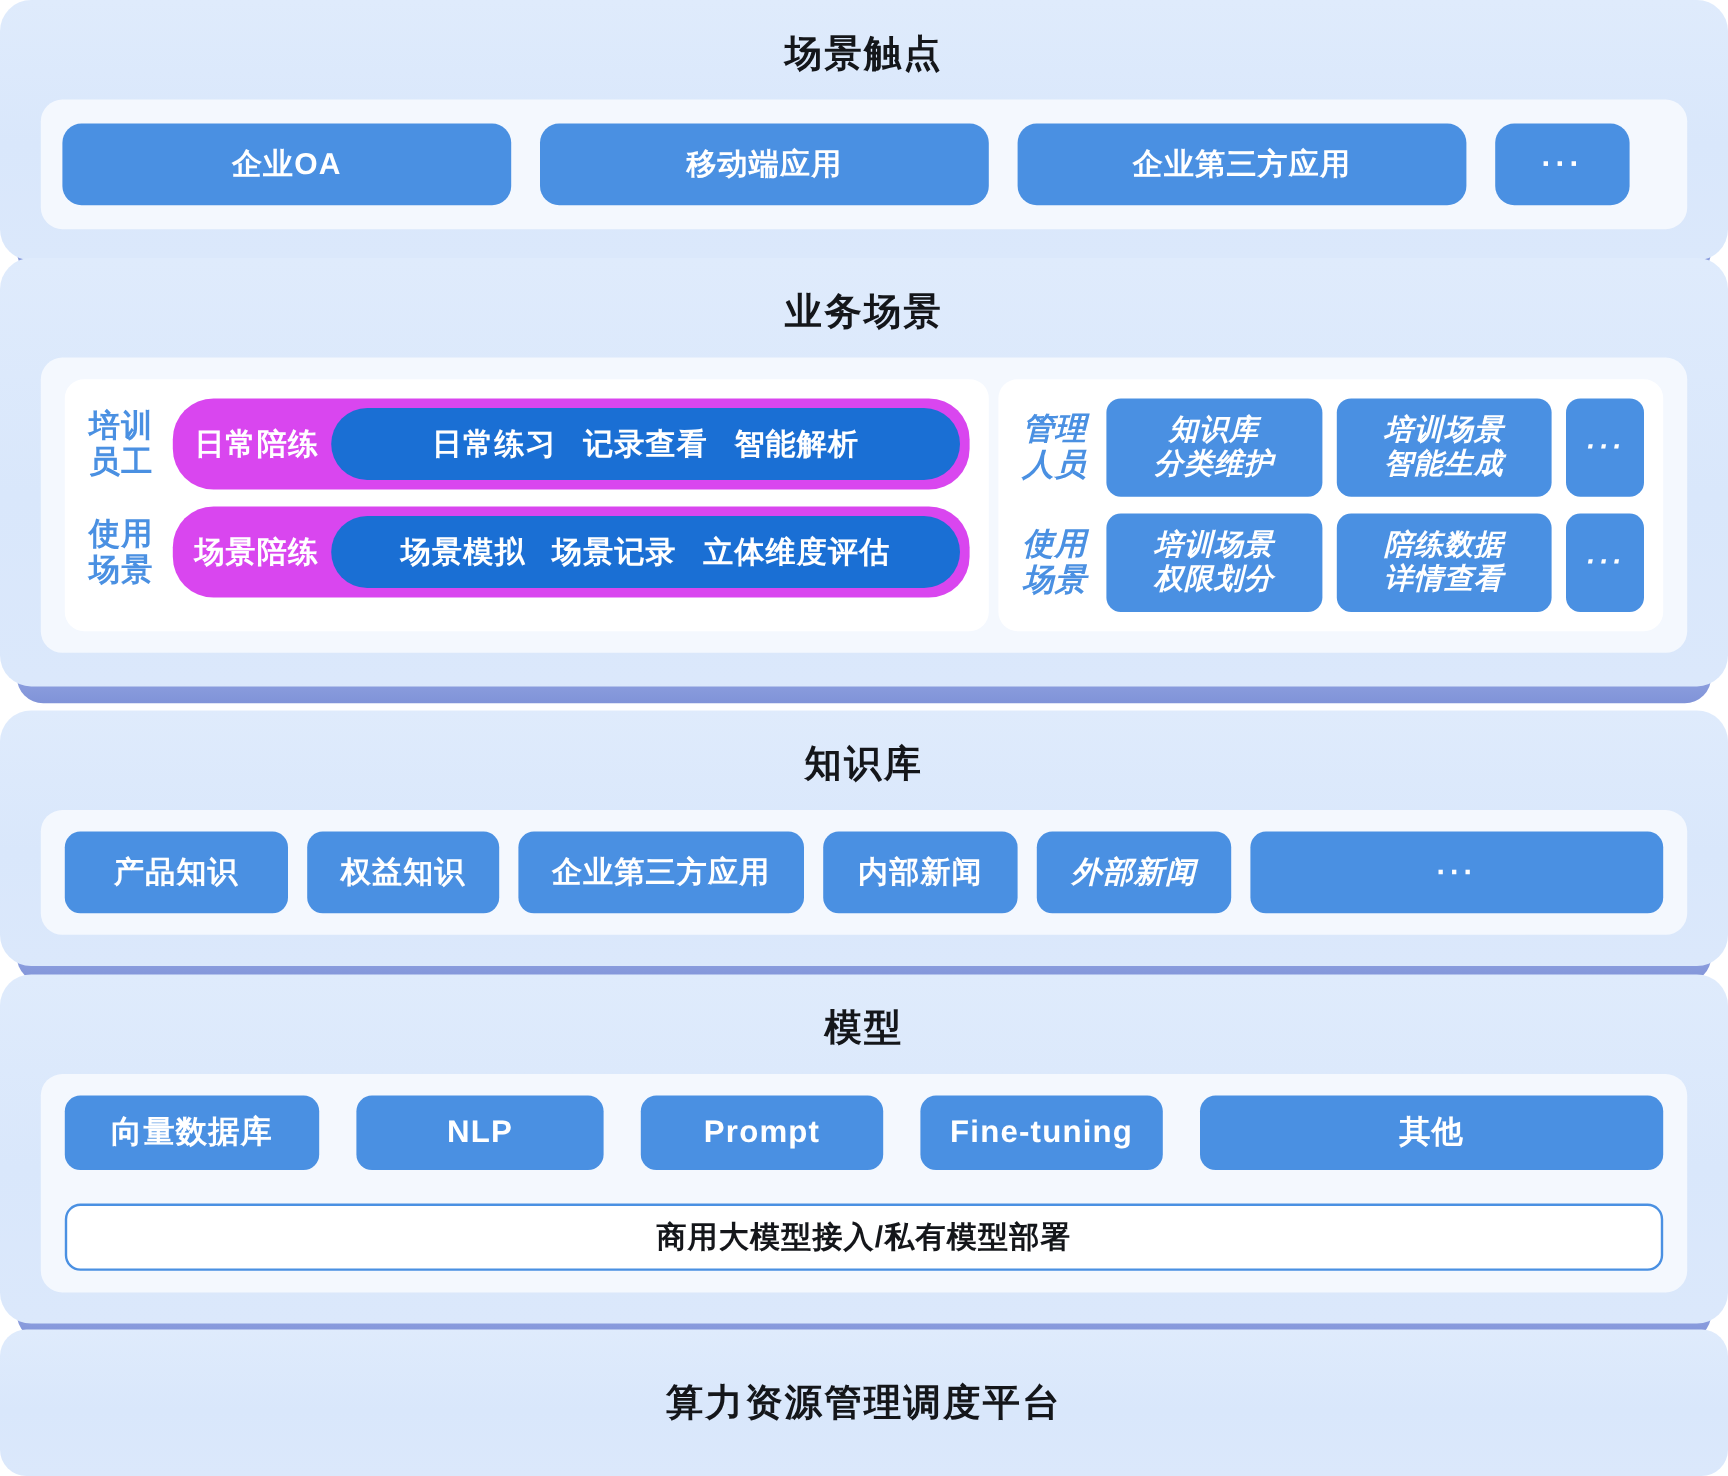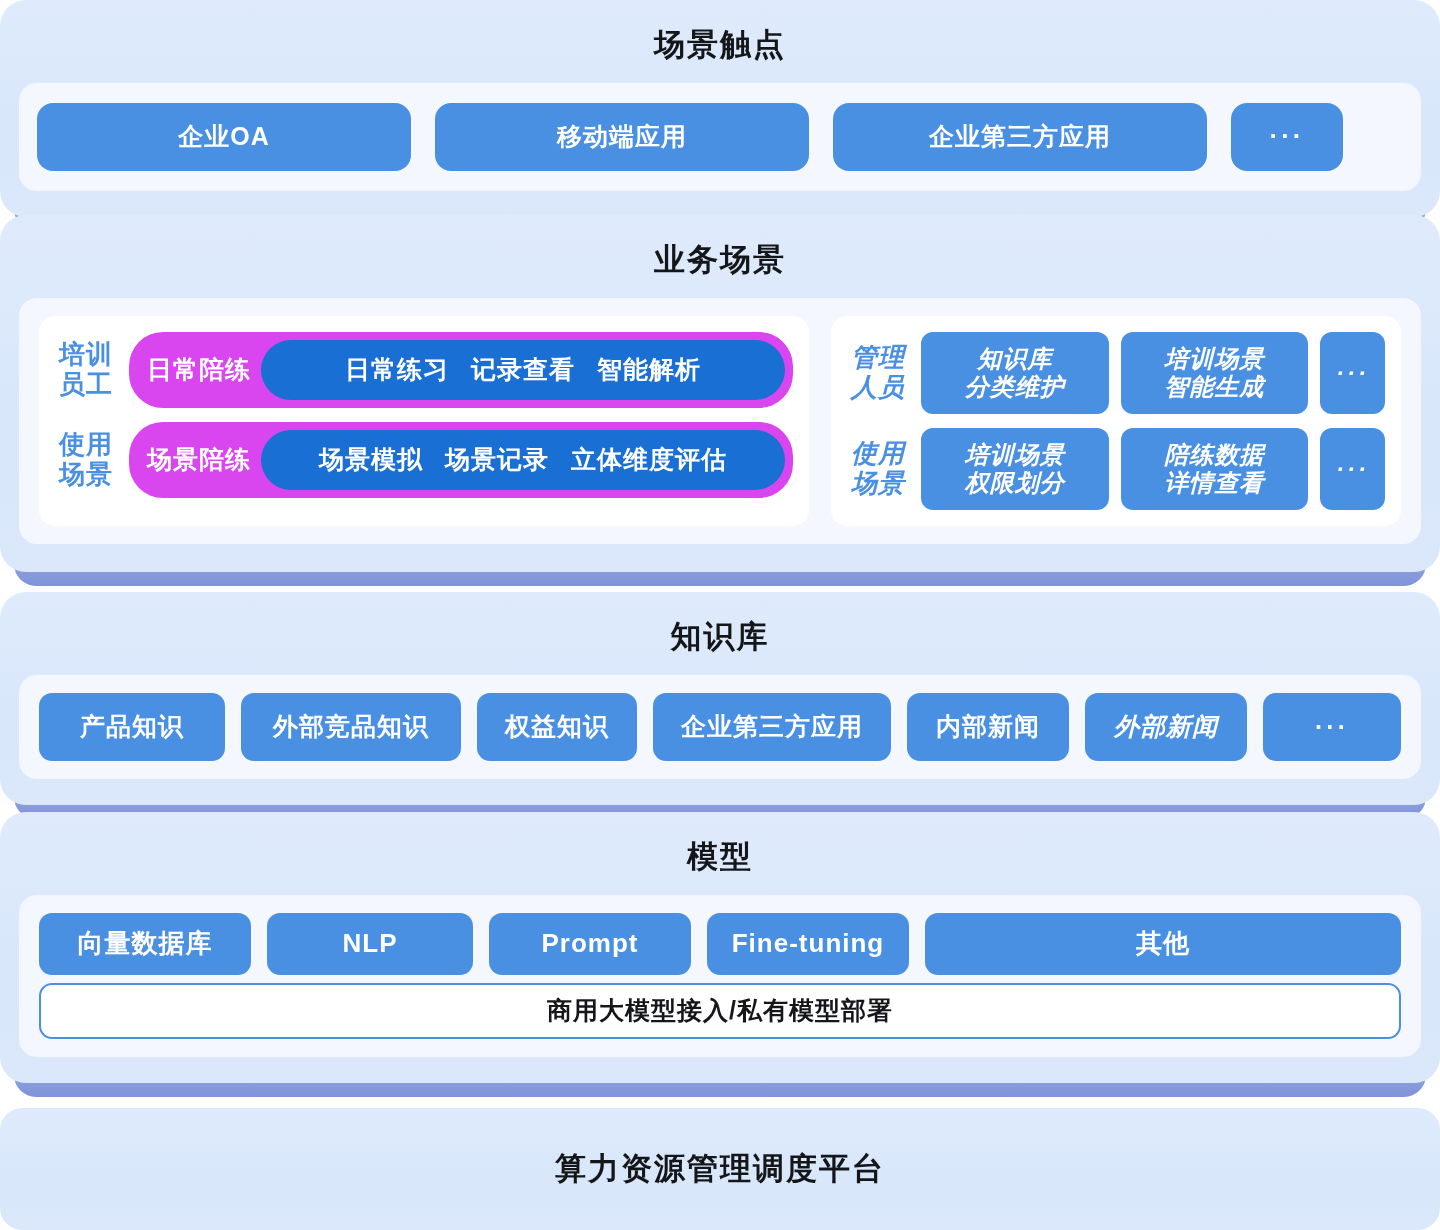--- a/index.html
+++ b/index.html
@@ -34,21 +34,21 @@
     border-radius: 0 0 22px 22px;
     background: linear-gradient(180deg, #b9c6ef 0%, #8a9cdd 55%, #8093d8 100%);
     z-index: 0;
   }
   .layer-face {
     position: relative;
     z-index: 1;
     width: 1440px;
     border-radius: 26px;
     background: linear-gradient(180deg, #dfebfc 0%, #d9e7fb 55%, #dbe8fb 100%);
-    padding: 14px 19px 26px;
+    padding: 14px 34px 26px;
   }
 
   .layer-title {
     text-align: center;
     font-size: 31px;
     font-weight: bold;
     color: #14161a;
     letter-spacing: 2px;
     line-height: 1.5;
     padding: 8px 0 14px;
@@ -91,21 +91,21 @@
   #touchpoint-row { gap: 24px; }
   #touchpoint-row .pill { height: 68px; border-radius: 16px; }
   .tp-0 { width: 374px; }
   .tp-1 { width: 374px; }
   .tp-2 { width: 374px; }
   .tp-3 { width: 112px; }
 
   
   #layer-business { top: 215px; }
   #layer-business .layer-face { padding-bottom: 28px; }
-  #business-row { gap: 22px; }
+  #business-row { gap: 8px; }
 
   .biz-card {
     background: #ffffff;
     border-radius: 16px;
     padding: 16px 16px;
     display: flex;
     flex-direction: column;
     gap: 14px;
   }
   .biz-card.left { flex: 0 0 770px; }
@@ -185,21 +185,21 @@
   .kb-0 { flex: 0 0 186px; }
   .kb-1 { flex: 0 0 220px; }
   .kb-2 { flex: 0 0 160px; }
   .kb-3 { flex: 0 0 238px; }
   .kb-4 { flex: 0 0 162px; }
   .kb-5 { flex: 0 0 162px; font-style: italic; }
   .kb-6 { flex: 1 1 auto; }
 
   
   #layer-model { top: 812px; }
-  #model-row { gap: 16px; margin-bottom: 8px; }
+  #model-row { gap: 31px; margin-bottom: 28px; }
   #model-row .pill { height: 62px; font-size: 26px; }
   .md-0 { flex: 0 0 212px; }
   .md-1 { flex: 0 0 206px; }
   .md-2 { flex: 0 0 202px; }
   .md-3 { flex: 0 0 202px; }
   .md-4 { flex: 0 0 202px; }
   .md-5 { flex: 1 1 auto; }
 
   #model-deploy {
     height: 56px;
@@ -322,21 +322,20 @@
     </div>
   </div>
 
   <div class="layer" id="layer-knowledge">
     <div class="layer-base"></div>
     <div class="layer-face">
       <div class="layer-title">知识库</div>
       <div class="inner">
         <div class="row" id="knowledge-row">
           <div class="pill kb-0">产品知识</div>
-          <div class="pill kb-1">外部竞品知识</div>
           <div class="pill kb-2">权益知识</div>
           <div class="pill kb-3">企业第三方应用</div>
           <div class="pill kb-4">内部新闻</div>
           <div class="pill kb-5">外部新闻</div>
           <div class="pill kb-6 dots">···</div>
         </div>
       </div>
     </div>
   </div>
 

